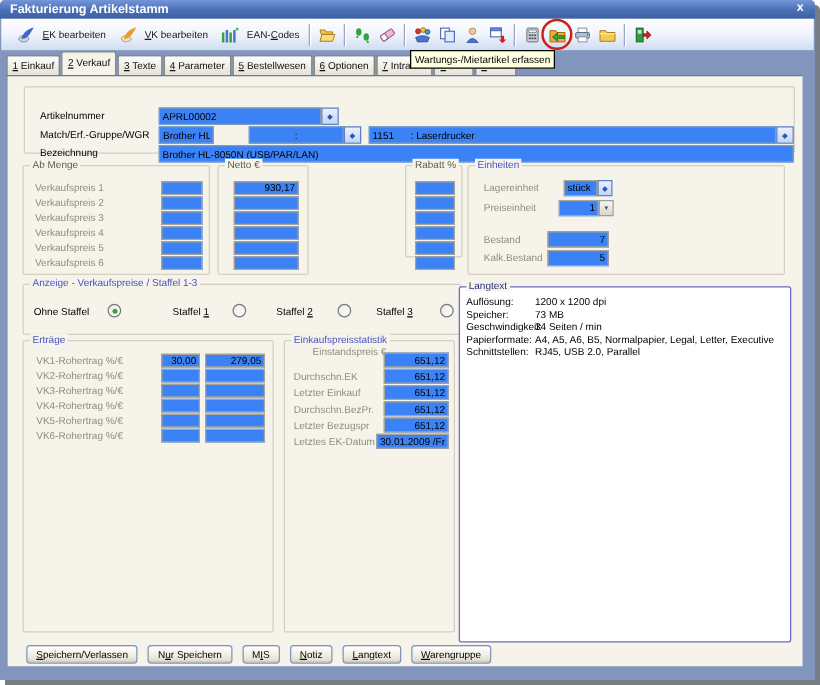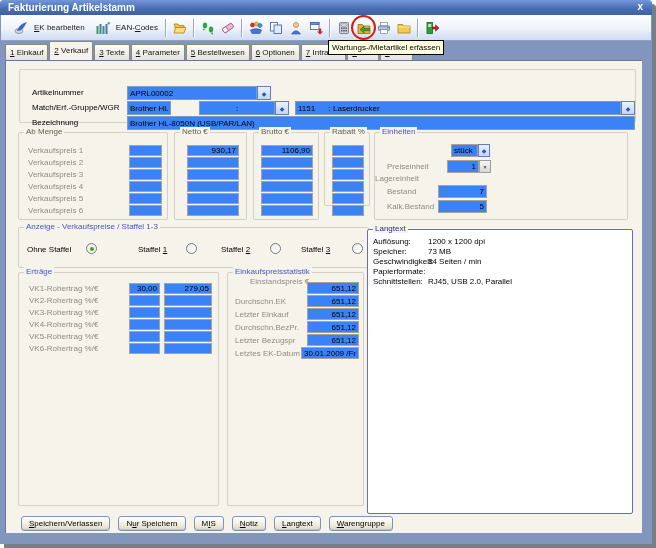--- a/index.html
+++ b/index.html
@@ -57,20 +57,29 @@
           <svg width="14" height="14" viewBox="0 0 14 14">
             <ellipse cx="5" cy="10" rx="4" ry="2.5" fill="#cdd5e6" stroke="#76849e" stroke-width="0.7"></ellipse>
             <path d="M3 10 C5 4 9 2 13 1 L10 6 C8 9 6 10 3 10 Z" fill="#3c69c4"></path>
           </svg>
         </span>
       <span><span></span><span class="u">E</span><span>K bearbeiten</span></span>
     </div>
     <div class="tbtn">
       <span class="ticon">
           <svg width="14" height="14" viewBox="0 0 14 14">
+            <ellipse cx="5" cy="10" rx="4" ry="2.5" fill="#f0ddba" stroke="#b99b54" stroke-width="0.7"></ellipse>
+            <path d="M3 10 C5 4 9 2 13 1 L10 6 C8 9 6 10 3 10 Z" fill="#e89b2e"></path>
+          </svg>
+        </span>
+      <span><span></span><span class="u">V</span><span>K bearbeiten</span></span>
+    </div>
+    <div class="tbtn">
+      <span class="ticon">
+          <svg width="14" height="14" viewBox="0 0 14 14">
             <rect x="0.5" y="5" width="2" height="8" fill="#3a9e4a"></rect>
             <rect x="3.5" y="3" width="2" height="10" fill="#4a74d4"></rect>
             <rect x="6.5" y="5" width="2" height="8" fill="#3a9e4a"></rect>
             <rect x="9.5" y="3" width="2" height="10" fill="#4a74d4"></rect>
             <circle cx="12.8" cy="2.2" r="1.2" fill="#44b854"></circle>
           </svg>
         </span>
       <span><span>EAN-</span><span class="u">C</span><span>odes</span></span>
     </div>
     <div class="tsep"></div>
@@ -242,43 +251,34 @@
     <div class="gbox" style="left:168px;top:71px;width:73px;height:88px;">
       <span class="legend lg-gray">Netto €</span>
       <input class="inp gray num" style="left: 12px; top: 12px; width: 52px; height: 11px;" value="930,17">
       <input class="inp gray num" style="left: 12px; top: 24px; width: 52px; height: 11px;">
       <input class="inp gray num" style="left: 12px; top: 36px; width: 52px; height: 11px;">
       <input class="inp gray num" style="left: 12px; top: 48px; width: 52px; height: 11px;">
       <input class="inp gray num" style="left: 12px; top: 60px; width: 52px; height: 11px;">
       <input class="inp gray num" style="left: 12px; top: 72px; width: 52px; height: 11px;">
     </div>
 
-    <div class="gbox" style="left:247px;top:71px;width:66px;height:88px;">
-      <span class="legend lg-gray">Brutto €</span>
-      <input class="inp gray num" style="left: 7px; top: 12px; width: 52px; height: 11px;" value="1106,90">
-      <input class="inp gray num" style="left: 7px; top: 24px; width: 52px; height: 11px;">
-      <input class="inp gray num" style="left: 7px; top: 36px; width: 52px; height: 11px;">
-      <input class="inp gray num" style="left: 7px; top: 48px; width: 52px; height: 11px;">
-      <input class="inp gray num" style="left: 7px; top: 60px; width: 52px; height: 11px;">
-      <input class="inp gray num" style="left: 7px; top: 72px; width: 52px; height: 11px;">
-    </div>
 
     <div class="gbox" style="left:318px;top:71px;width:46px;height:74px;">
       <span class="legend lg-gray">Rabatt %</span>
       <input class="inp gray num" style="left: 7px; top: 12px; width: 32px; height: 11px;">
       <input class="inp gray num" style="left: 7px; top: 24px; width: 32px; height: 11px;">
       <input class="inp gray num" style="left: 7px; top: 36px; width: 32px; height: 11px;">
       <input class="inp gray num" style="left: 7px; top: 48px; width: 32px; height: 11px;">
       <input class="inp gray num" style="left: 7px; top: 60px; width: 32px; height: 11px;">
       <input class="inp gray num" style="left: 7px; top: 72px; width: 32px; height: 11px;">
     </div>
 
     <div class="gbox" style="left:368px;top:71px;width:254px;height:88px;">
       <span class="legend lg-blue">Einheiten</span>
-      <span class="dlbl" style="left:0;top:13px;margin-top:28px;">Lagereinheit</span>
+      <span class="dlbl" style="left:12px;top:13px;">Lagereinheit</span>
       <input class="inp gray" style="left: 76px; top: 11px; width: 27px; height: 13px;" value="stück">
       <span class="spin" style="left:103px;top:11px;width:12px;height:13px;"></span>
       <span class="dlbl" style="left:12px;top:29px;">Preiseinheit</span>
       <input class="inp gray num" style="left: 72px; top: 27px; width: 32px; height: 13px;" value="1">
       <span class="combo" style="left:104px;top:27px;width:12px;height:13px;"></span>
       <span class="dlbl" style="left:12px;top:54px;">Bestand</span>
       <input class="inp gray num" style="left: 63px; top: 52px; width: 49px; height: 13px;" value="7">
       <span class="dlbl" style="left:12px;top:69px;">Kalk.Bestand</span>
       <input class="inp gray num" style="left: 63px; top: 67px; width: 49px; height: 13px;" value="5">
     </div>
@@ -335,20 +335,21 @@
 
     <div class="gbox" style="left:361px;top:168px;width:266px;height:285px;background:#ffffff;border-color:#6a6ac4;">
       <span class="legend lg-navy">Langtext</span>
       <span class="ltrow-l" style="left:5px;top:7px;">Auflösung:</span>
       <span class="ltrow-v" style="left:60px;top:7px;">1200 x 1200 dpi</span>
       <span class="ltrow-l" style="left:5px;top:17px;">Speicher:</span>
       <span class="ltrow-v" style="left:60px;top:17px;">73 MB</span>
       <span class="ltrow-l" style="left:5px;top:27px;">Geschwindigkeit:</span>
       <span class="ltrow-v" style="left:60px;top:27px;">34 Seiten / min</span>
       <span class="ltrow-l" style="left:5px;top:37px;">Papierformate:</span>
+      <span class="ltrow-v" style="left:60px;top:37px;">A4, A5, A6, B5, Normalpapier, Legal, Letter, Executive</span>
       <span class="ltrow-l" style="left:5px;top:47px;">Schnittstellen:</span>
       <span class="ltrow-v" style="left:60px;top:47px;">RJ45, USB 2.0, Parallel</span>
     </div>
 
     <div class="footer">
       <button class="xbtn"><span></span><span class="u">S</span><span>peichern/Verlassen</span></button>
       <button class="xbtn"><span>N</span><span class="u">u</span><span>r Speichern</span></button>
       <button class="xbtn"><span>M</span><span class="u">I</span><span>S</span></button>
       <button class="xbtn"><span></span><span class="u">N</span><span>otiz</span></button>
       <button class="xbtn"><span></span><span class="u">L</span><span>angtext</span></button>

